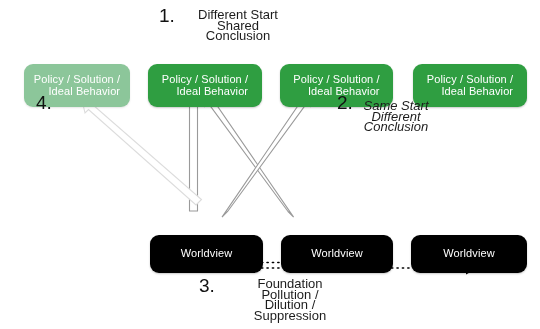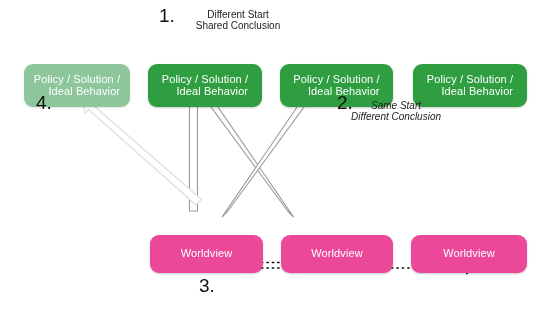--- a/index.html
+++ b/index.html
@@ -32,38 +32,38 @@
     margin-top: 24px;
   }
   .node-green {
     background: #2f9e41;
   }
   .node-green-faded {
     background: #8cc69a;
     box-shadow: 0 1px 2px rgba(0,0,0,0.10);
   }
   .node-blue {
-    background: #ec4899;
+    background: #000000;
   }
   .node-label {
     white-space: pre-line;
     display: block;
     pointer-events: none;
   }
   .callout-num {
     position: absolute;
     font-size: 19px;
     font-weight: 400;
     color: #111;
     letter-spacing: 0px;
     z-index: 7;
   }
   .callout-text {
     position: absolute;
-    font-size: 10px;
+    font-size: 13px;
     line-height: 10.5px;
     text-align: center;
     color: #1c1c1c;
     white-space: pre-line;
     z-index: 7;
   }
   svg.overlay {
     position: absolute;
     left: 0;
     top: 0;
@@ -142,16 +142,19 @@
 
   <div class="callout-num" style="left:159px; top:5px;">1.</div>
   <div class="callout-text" style="left:186px; top:10px; width:104px;">Different Start
 Shared Conclusion</div>
 
   <div class="callout-num" style="left:337px; top:92px;">2.</div>
   <div class="callout-text" style="left:343px; top:101px; width:106px;font-style:italic;">Same Start
 Different Conclusion</div>
 
   <div class="callout-num" style="left:199px; top:275px;">3.</div>
+  <div class="callout-text" style="left:238px; top:279px; width:104px;">Foundation
+Pollution / Dilution /
+Suppression</div>
 
   <div class="callout-num" style="left:36px; top:92px;">4.</div>
 
 </div>
 
 </body></html>

